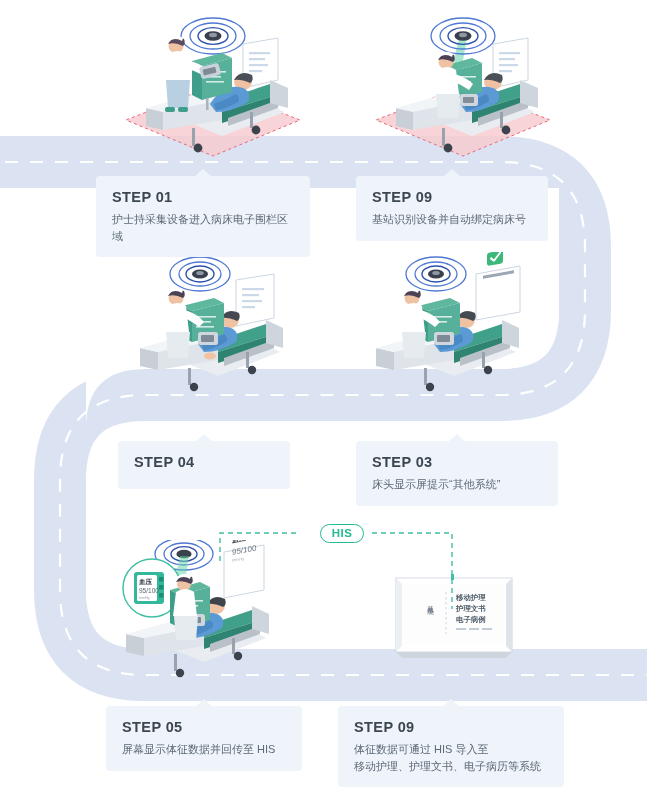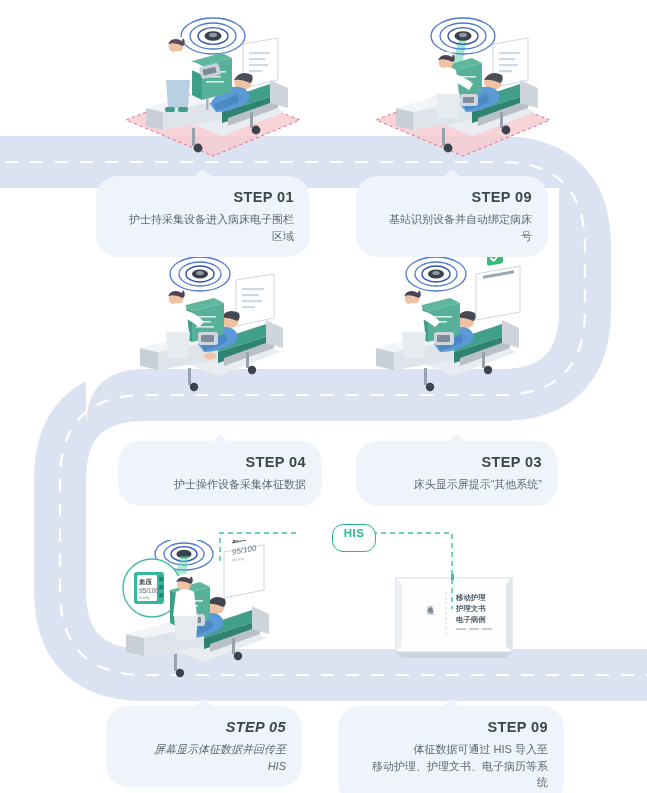--- a/index.html
+++ b/index.html
@@ -13,23 +13,23 @@
   }
   #stage { position:absolute; inset:0; width:647px; height:793px; }
 
   
   .road-layer { position:absolute; left:0; top:0; width:647px; height:793px; pointer-events:none; }
 
   
   .step-card {
     position: absolute;
     background: #eef4fa;
-    border-radius: 22px;
-    padding: 12px 16px 13px 32px;
-    text-align: right;
+    border-radius: 4px;
+    padding: 12px 16px 13px 16px;
+    text-align: left;
     z-index: 40;
   }
   .step-card::before{
     content:"";
     position:absolute;
     top:-7px; left:50%;
     margin-left:-9px;
     width:0;height:0;
     border-left:9px solid transparent;
     border-right:9px solid transparent;
@@ -45,38 +45,38 @@
   }
   .step-desc {
     font-size: 11px;
     color: #5d6975;
     line-height: 1.5;
     white-space: pre-line;
   }
 
   .sc1 { left: 96px;  top: 176px; width: 214px; }
   .sc2 { left: 356px; top: 176px; width: 192px; }
-  .sc4 { left: 118px; top: 441px; width: 204px; }
+  .sc4 { left: 118px; top: 441px; width: 172px; }
   .sc3 { left: 356px; top: 441px; width: 202px; }
-  .sc5 { left: 106px; top: 706px; width: 196px; font-style: italic; }
+  .sc5 { left: 106px; top: 706px; width: 196px; }
   .sc6 { left: 338px; top: 706px; width: 226px; }
 
   
   .scene { position:absolute; z-index: 30; }
   .s1 { left: 110px; top: 8px;   width: 210px; height: 160px; }
   .s2 { left: 360px; top: 8px;   width: 210px; height: 160px; }
   .s4 { left: 118px; top: 252px; width: 200px; height: 150px; }
   .s3 { left: 368px; top: 252px; width: 210px; height: 150px; }
   .s5 { left: 112px; top: 540px; width: 210px; height: 152px; }
   .s6 { left: 388px; top: 572px; width: 132px; height: 92px; }
 
   .his-badge {
     position:absolute; z-index: 45;
-    left: 332px; top: 524px;
-    width: 44px; height: 28px;
+    left: 320px; top: 524px;
+    width: 44px; height: 19px;
     border: 1.6px solid #27b894;
     border-radius: 11px;
     background: #ffffff;
     color: #27b894;
     font-size: 11.5px;
     font-weight: bold;
     line-height: 17px;
     text-align: center;
     letter-spacing: .5px;
   }
@@ -465,21 +465,20 @@
     <div class="step-desc">护士持采集设备进入病床电子围栏区域</div>
   </div>
 
   <div class="step-card sc2">
     <div class="step-title">STEP 09</div>
     <div class="step-desc">基站识别设备并自动绑定病床号</div>
   </div>
 
   <div class="step-card sc4">
     <div class="step-title">STEP 04</div>
-    <div class="step-desc">护士操作设备采集体征数据</div>
   </div>
 
   <div class="step-card sc3">
     <div class="step-title">STEP 03</div>
     <div class="step-desc">床头显示屏提示“其他系统”</div>
   </div>
 
   <div class="step-card sc5">
     <div class="step-title">STEP 05</div>
     <div class="step-desc">屏幕显示体征数据并回传至 HIS</div>

